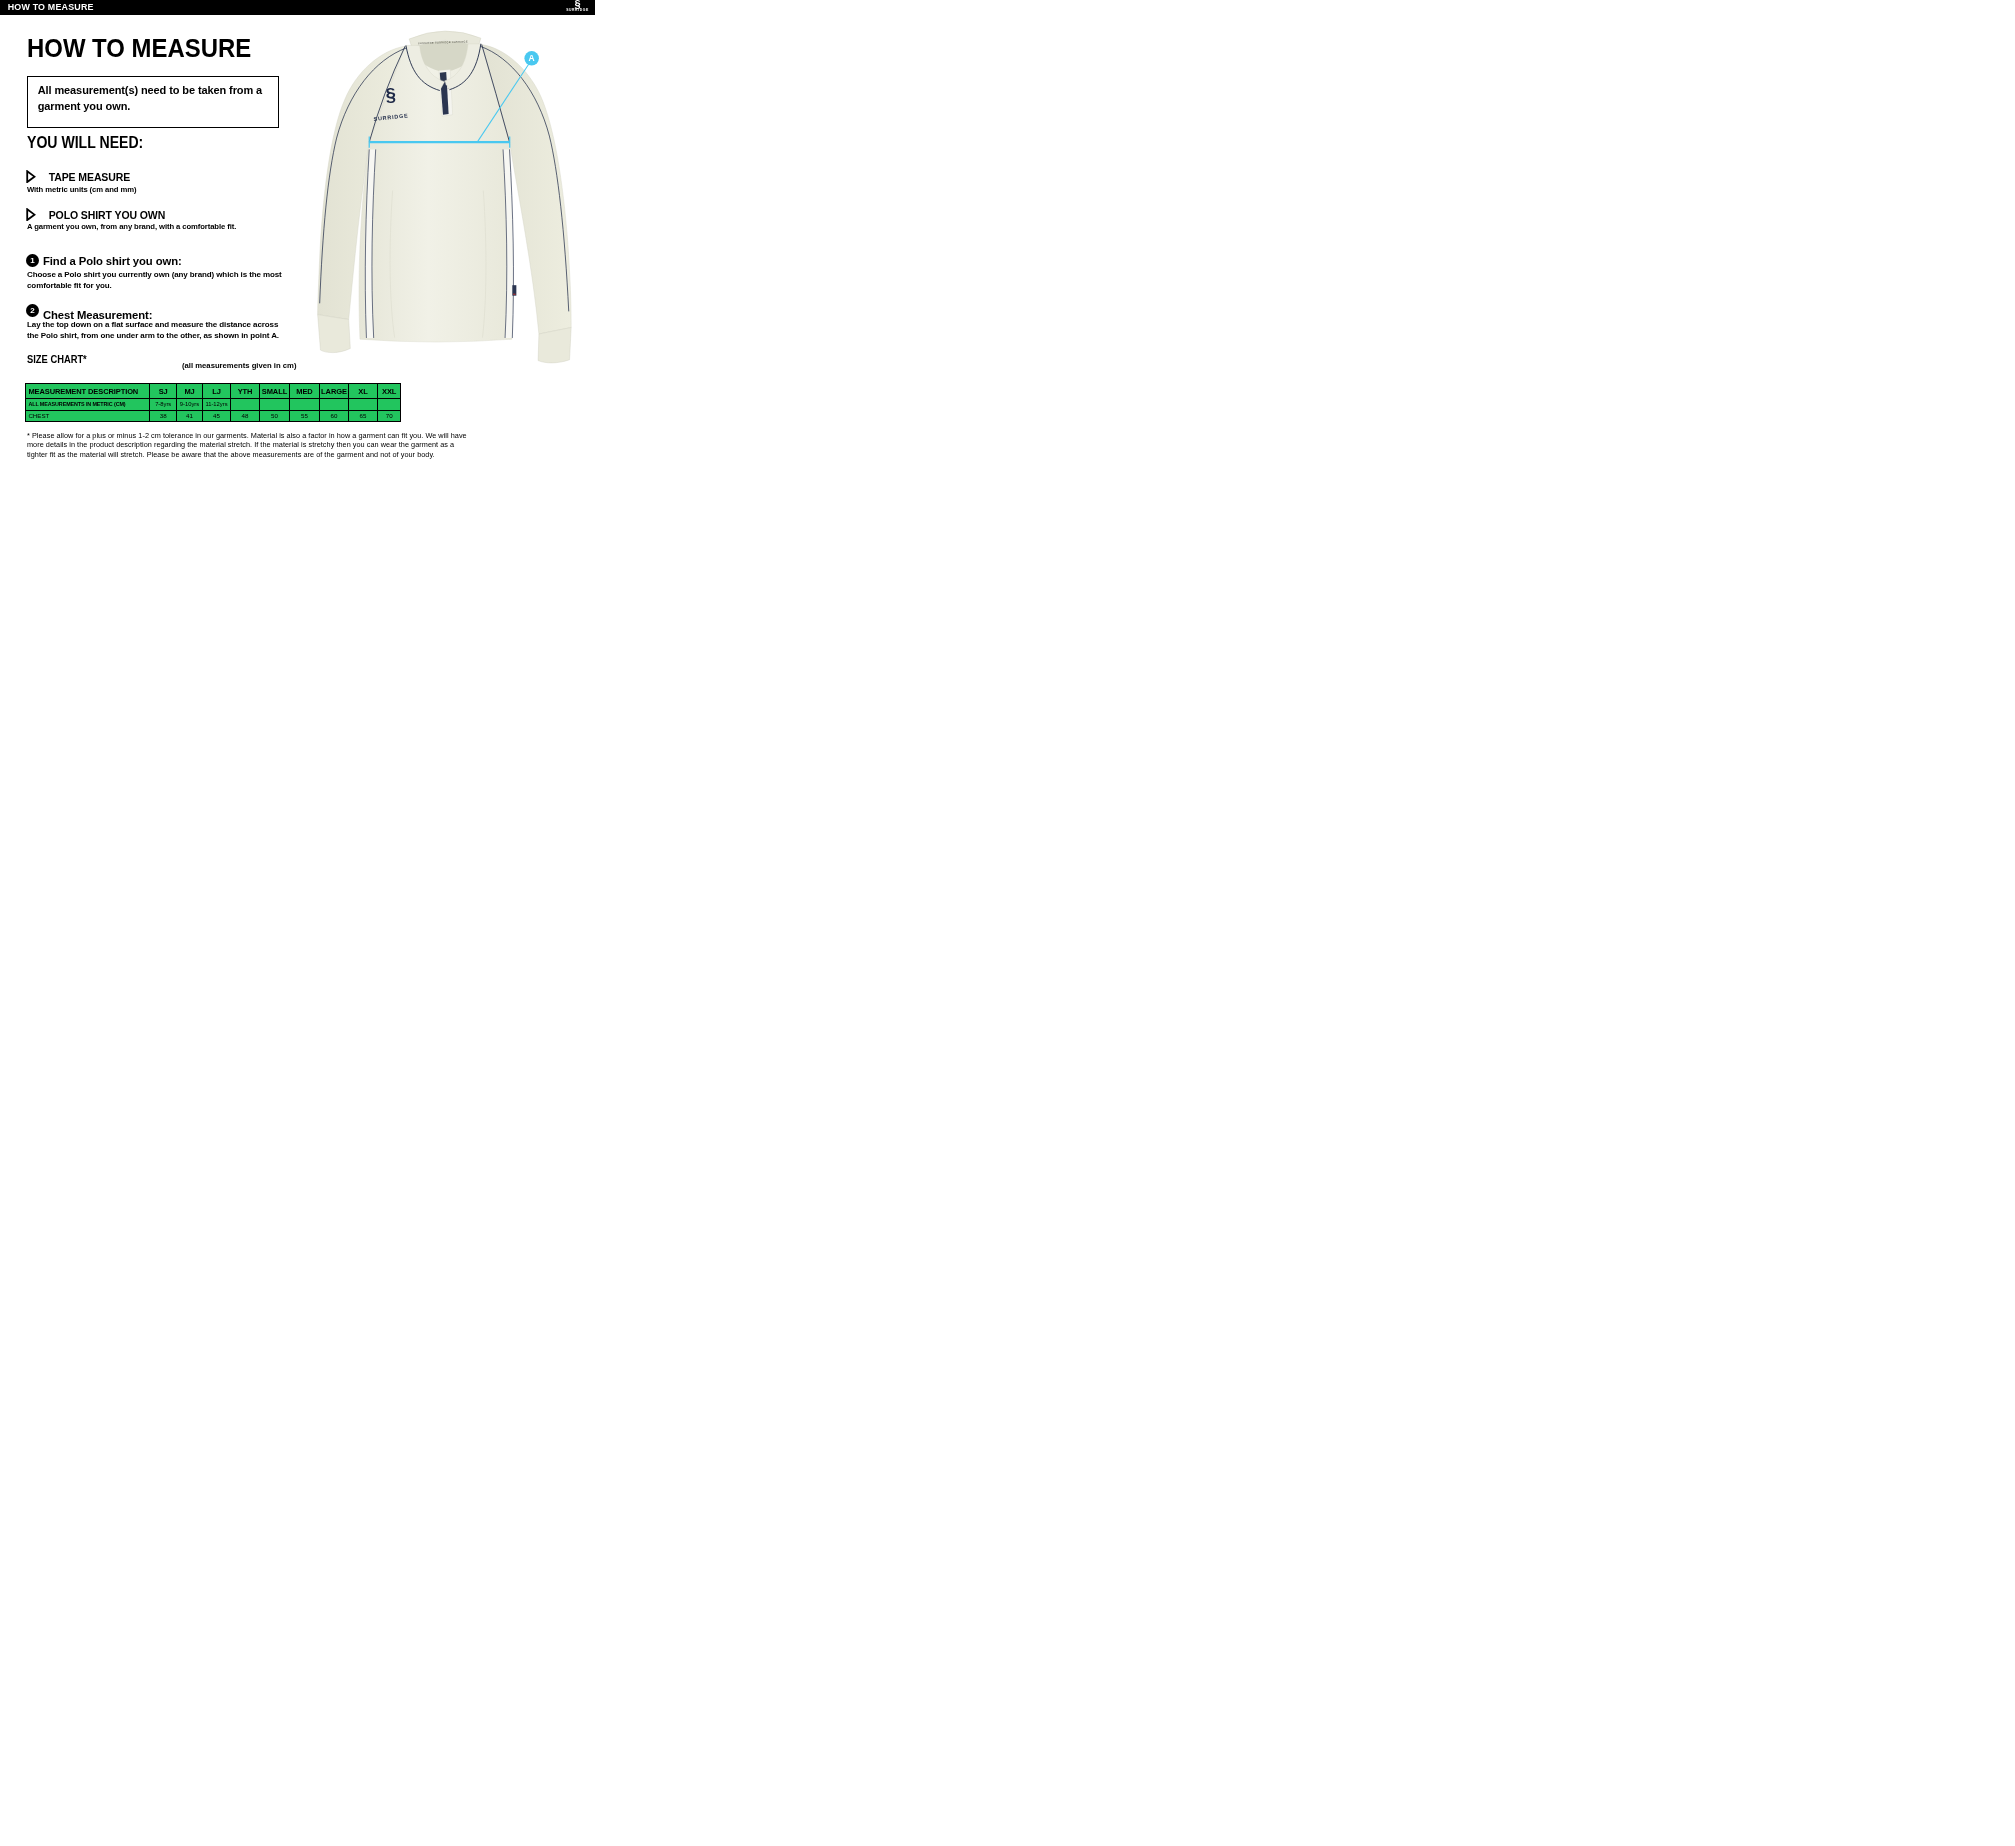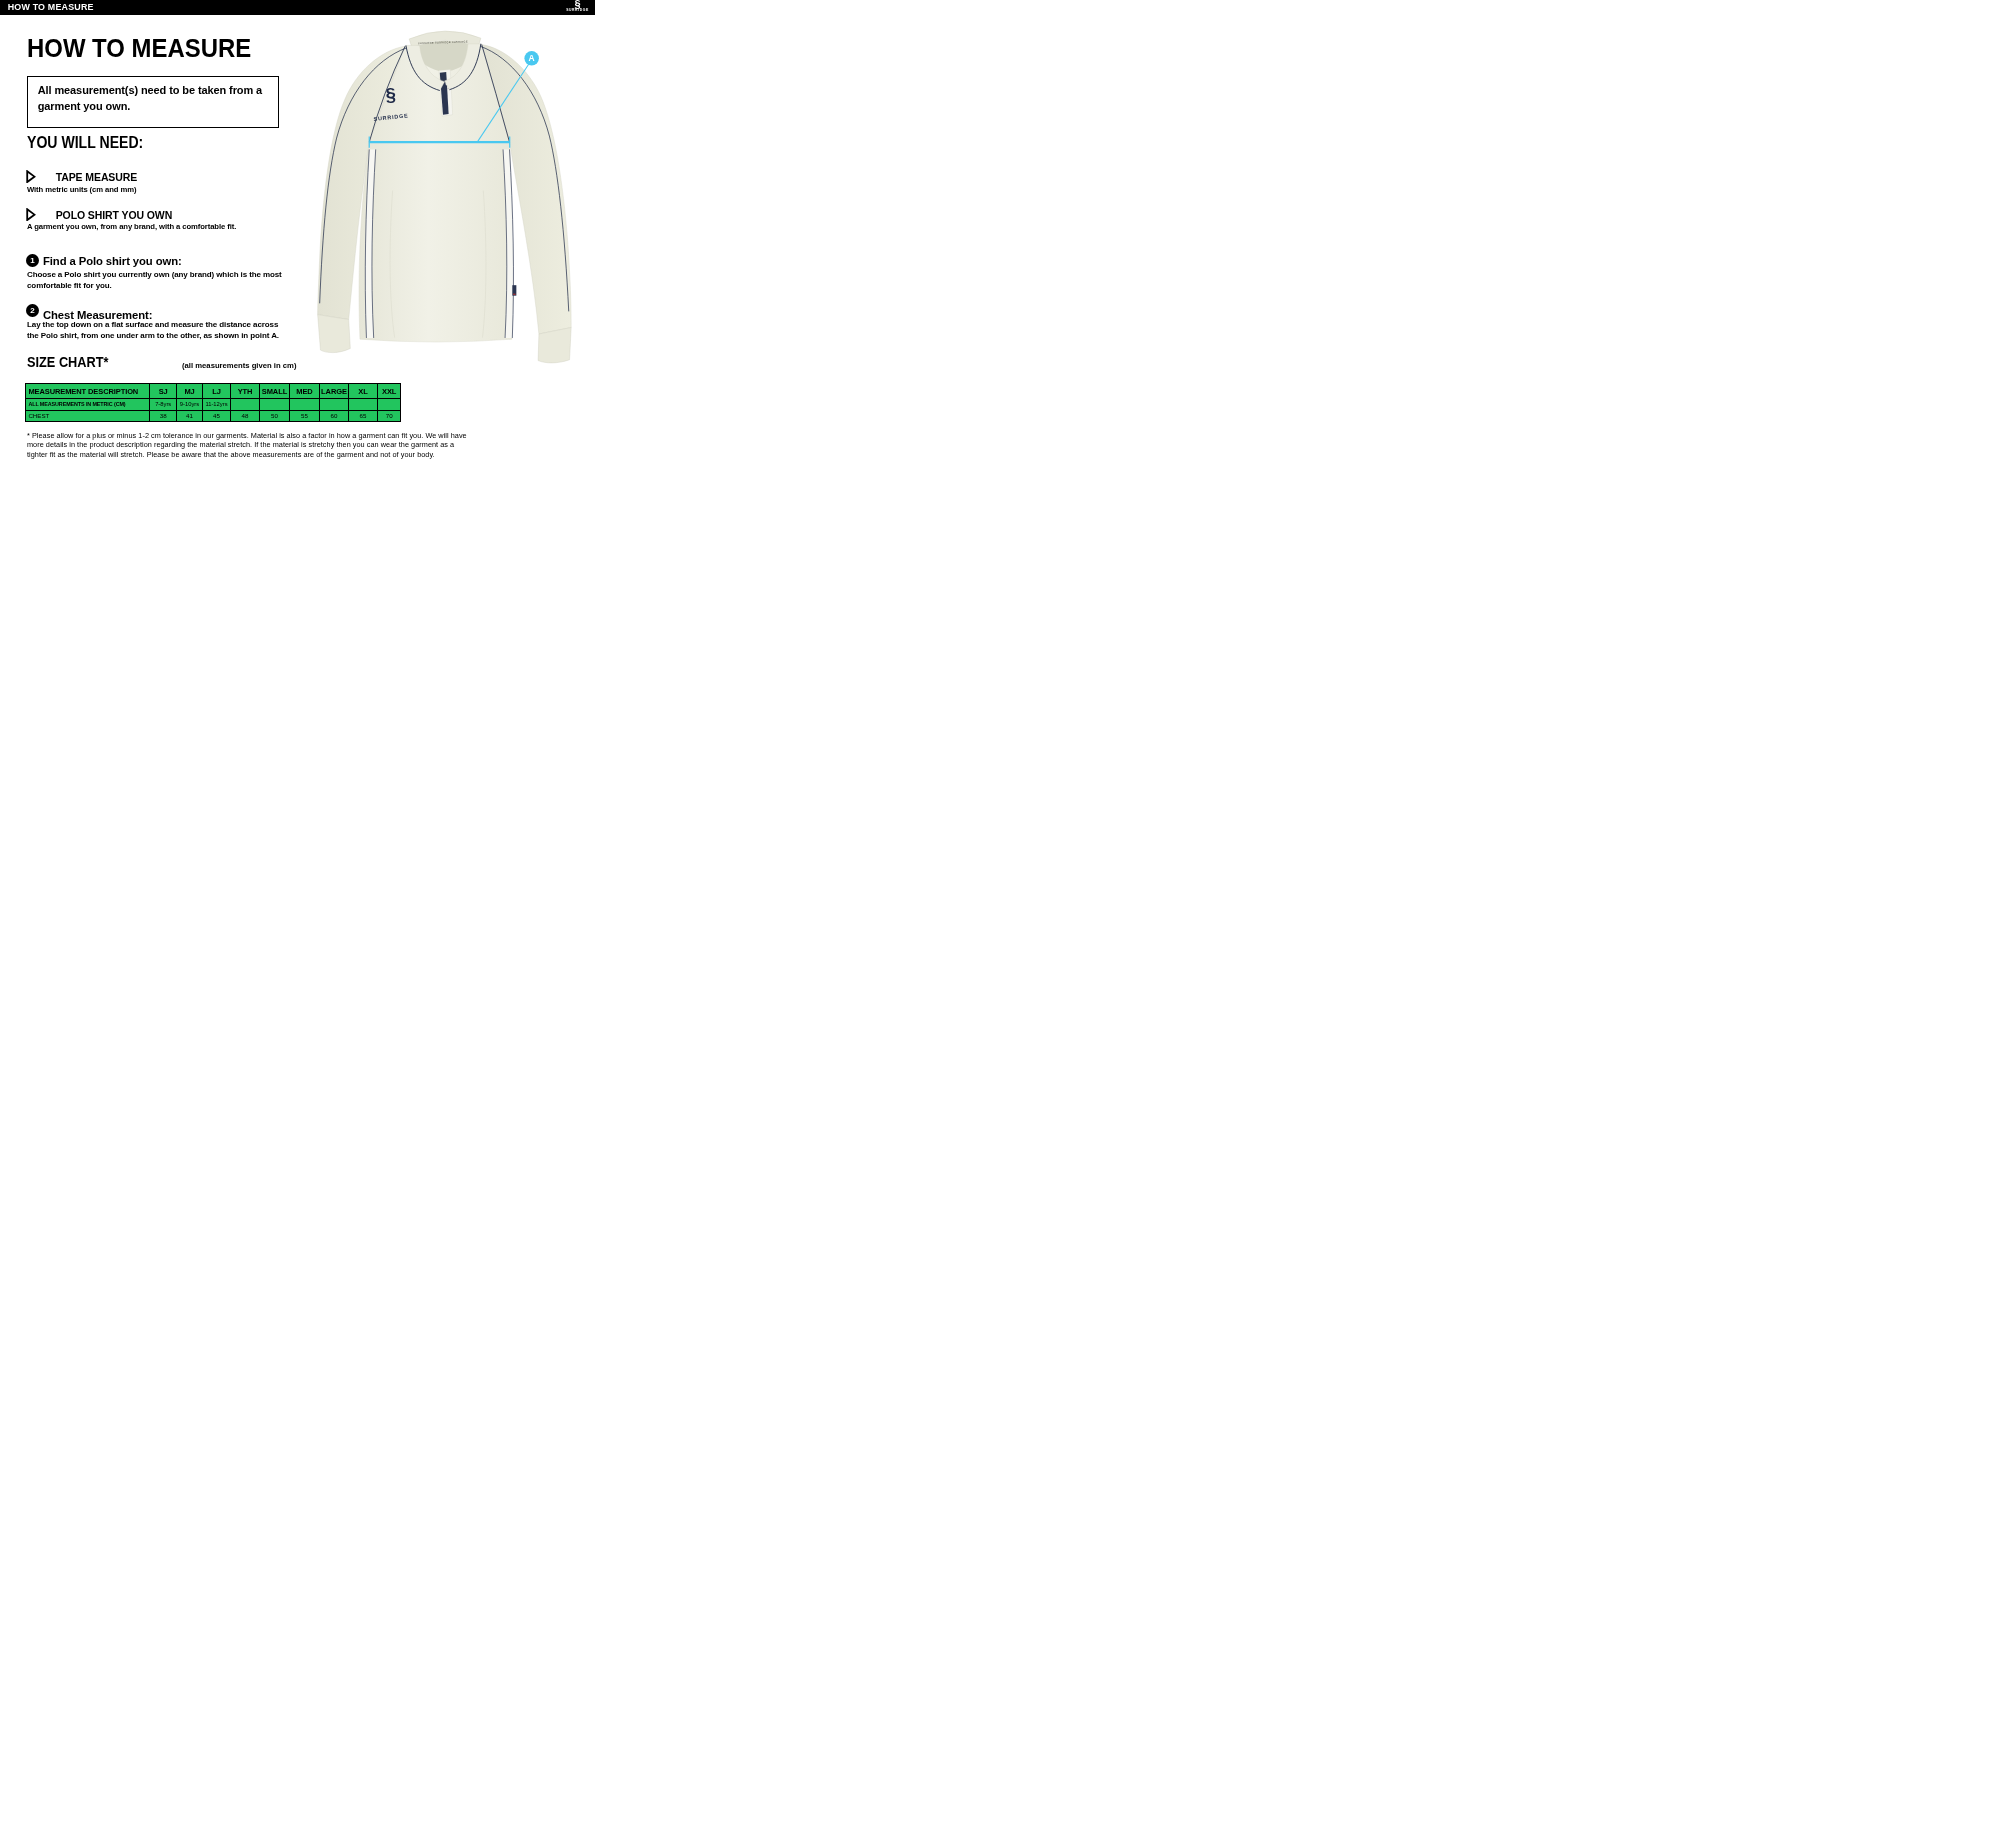--- a/index.html
+++ b/index.html
@@ -15,37 +15,37 @@
   
   .cx{display:inline-block;transform-origin:left top;}
   .h1{position:absolute;left:26.6px;top:35px;font-size:26px;font-weight:bold;line-height:1;white-space:nowrap;}
   .h1 .cx{transform:scaleX(.92);}
   .notice-box{position:absolute;left:27px;top:76px;width:252px;height:52px;border:1.2px solid #000;
               box-sizing:border-box;padding:4.8px 4px 0 9.7px;}
   .notice-line{font-size:11px;font-weight:bold;line-height:16px;letter-spacing:-0.1px;white-space:nowrap;}
   .h2{position:absolute;left:26.6px;top:135px;font-size:16px;font-weight:bold;line-height:1;white-space:nowrap;}
   .h2 .cx{transform:scaleX(.88);}
   
-  .bullet{position:absolute;left:26px;display:flex;align-items:center;gap:20px;}
+  .bullet{position:absolute;left:26px;display:flex;align-items:center;gap:13px;}
   .bullet.tape{top:170px;}
   .bullet.polo{top:208px;}
   .bullet-title{font-size:10.5px;font-weight:bold;letter-spacing:-0.1px;white-space:nowrap;}
   .bullet-sub{position:absolute;left:27px;font-size:7.7px;font-weight:bold;letter-spacing:-0.1px;white-space:nowrap;}
   .sub-tape{top:185px;}
   .sub-polo{top:222px;}
   
   .step-circle{position:absolute;left:26px;width:13px;height:13.3px;border-radius:50%;background:#000;
                color:#fff;font-size:8px;font-weight:bold;text-align:center;line-height:13.3px;}
   .step-circle.s1{top:254px;} .step-circle.s2{top:304px;}
   .step-title{position:absolute;left:43px;font-size:11.3px;font-weight:bold;letter-spacing:-0.1px;white-space:nowrap;}
   .step-title.s1{top:255px;} .step-title.s2{top:309px;}
   .step-body{position:absolute;left:27px;font-size:8px;font-weight:bold;line-height:11px;letter-spacing:-0.1px;white-space:nowrap;}
   .step-body.s1{top:269px;} .step-body.s2{top:319px;}
   
-  .h3{position:absolute;left:26.6px;top:354px;font-size:15px;font-weight:bold;line-height:1;white-space:nowrap;}
+  .h3{position:absolute;left:26.6px;top:354px;font-size:11px;font-weight:bold;line-height:1;white-space:nowrap;}
   .h3 .cx{transform:scaleX(.85);}
   .h3-sub{position:absolute;left:136px;top:361px;font-size:7.7px;font-weight:bold;white-space:nowrap;padding-left:46px;}
   table.size{position:absolute;left:25.4px;top:383px;border-collapse:collapse;table-layout:fixed;width:356px;
              background:#22c55e;}
   table.size,table.size td,table.size th{border:0.6px solid #000;}
   table.size{border-width:1px;outline:none;}
   table.size thead th{border-bottom:1.2px solid #000;height:14px;font-size:7.5px;font-weight:bold;
                       letter-spacing:-0.1px;text-align:center;padding:0;}
   table.size thead th.desc{text-align:left;padding-left:2px;}
   table.size tr.r2 td{height:10.5px;font-size:5.8px;text-align:center;padding:0;}

